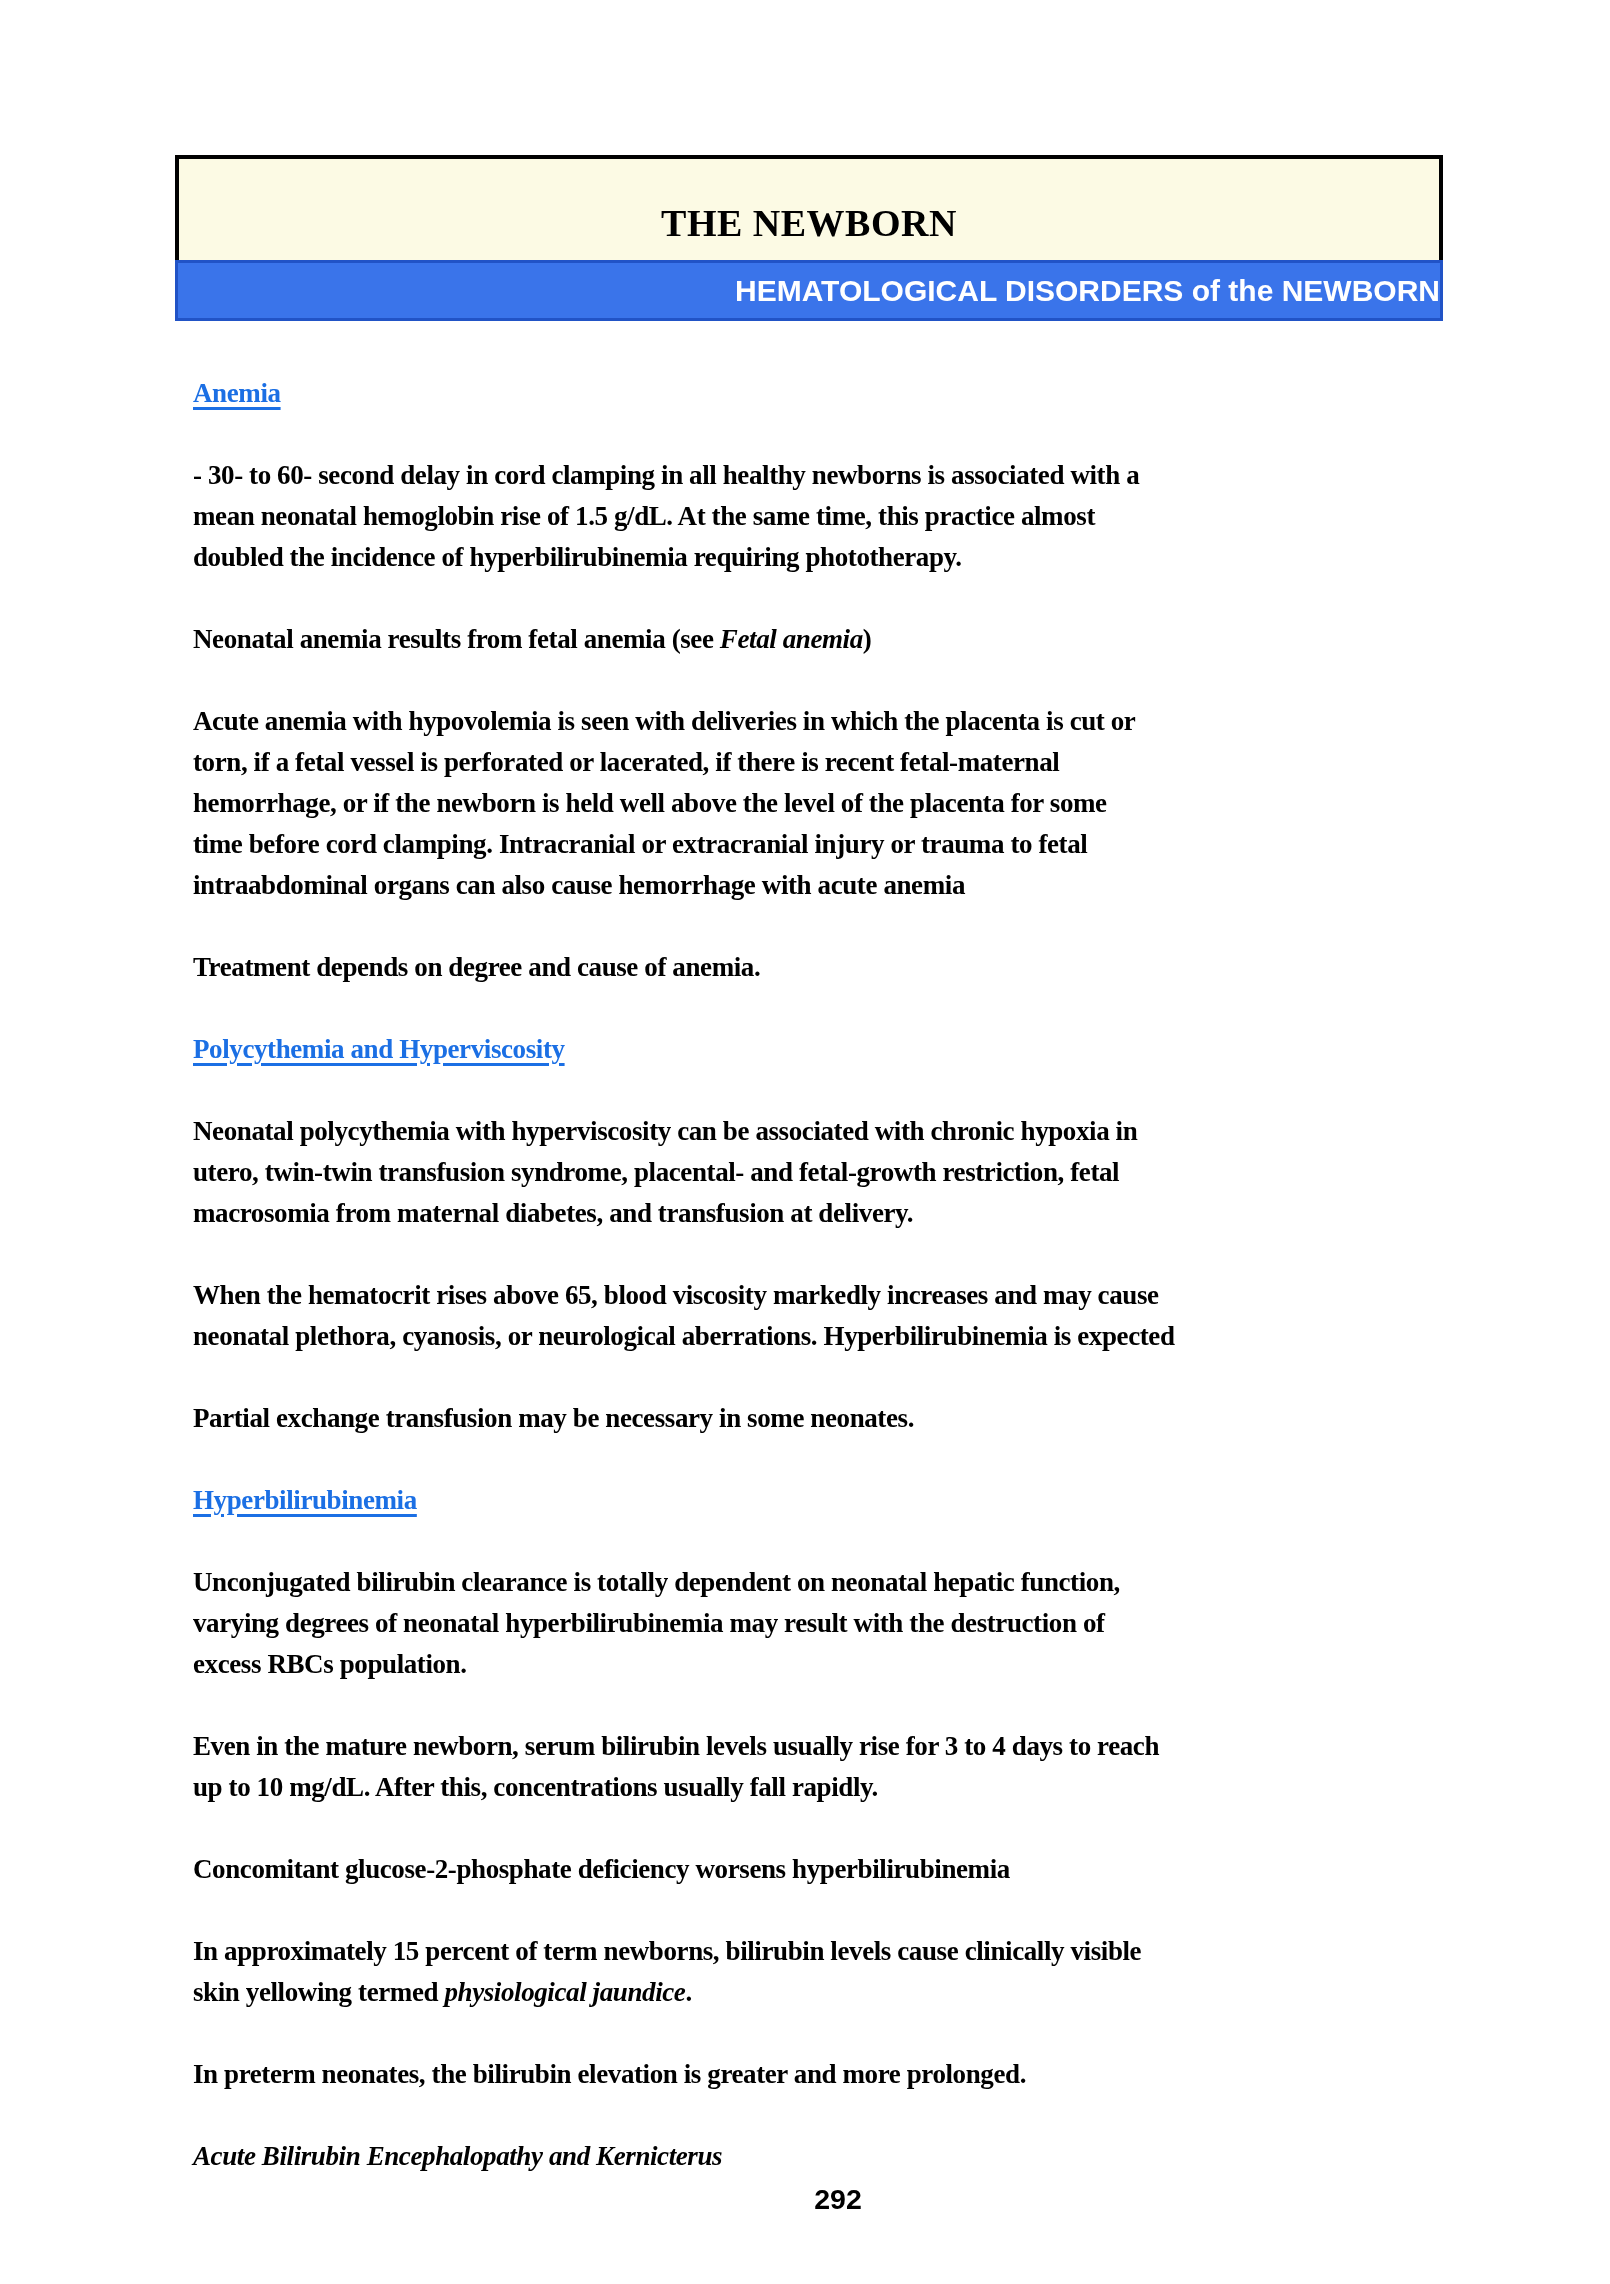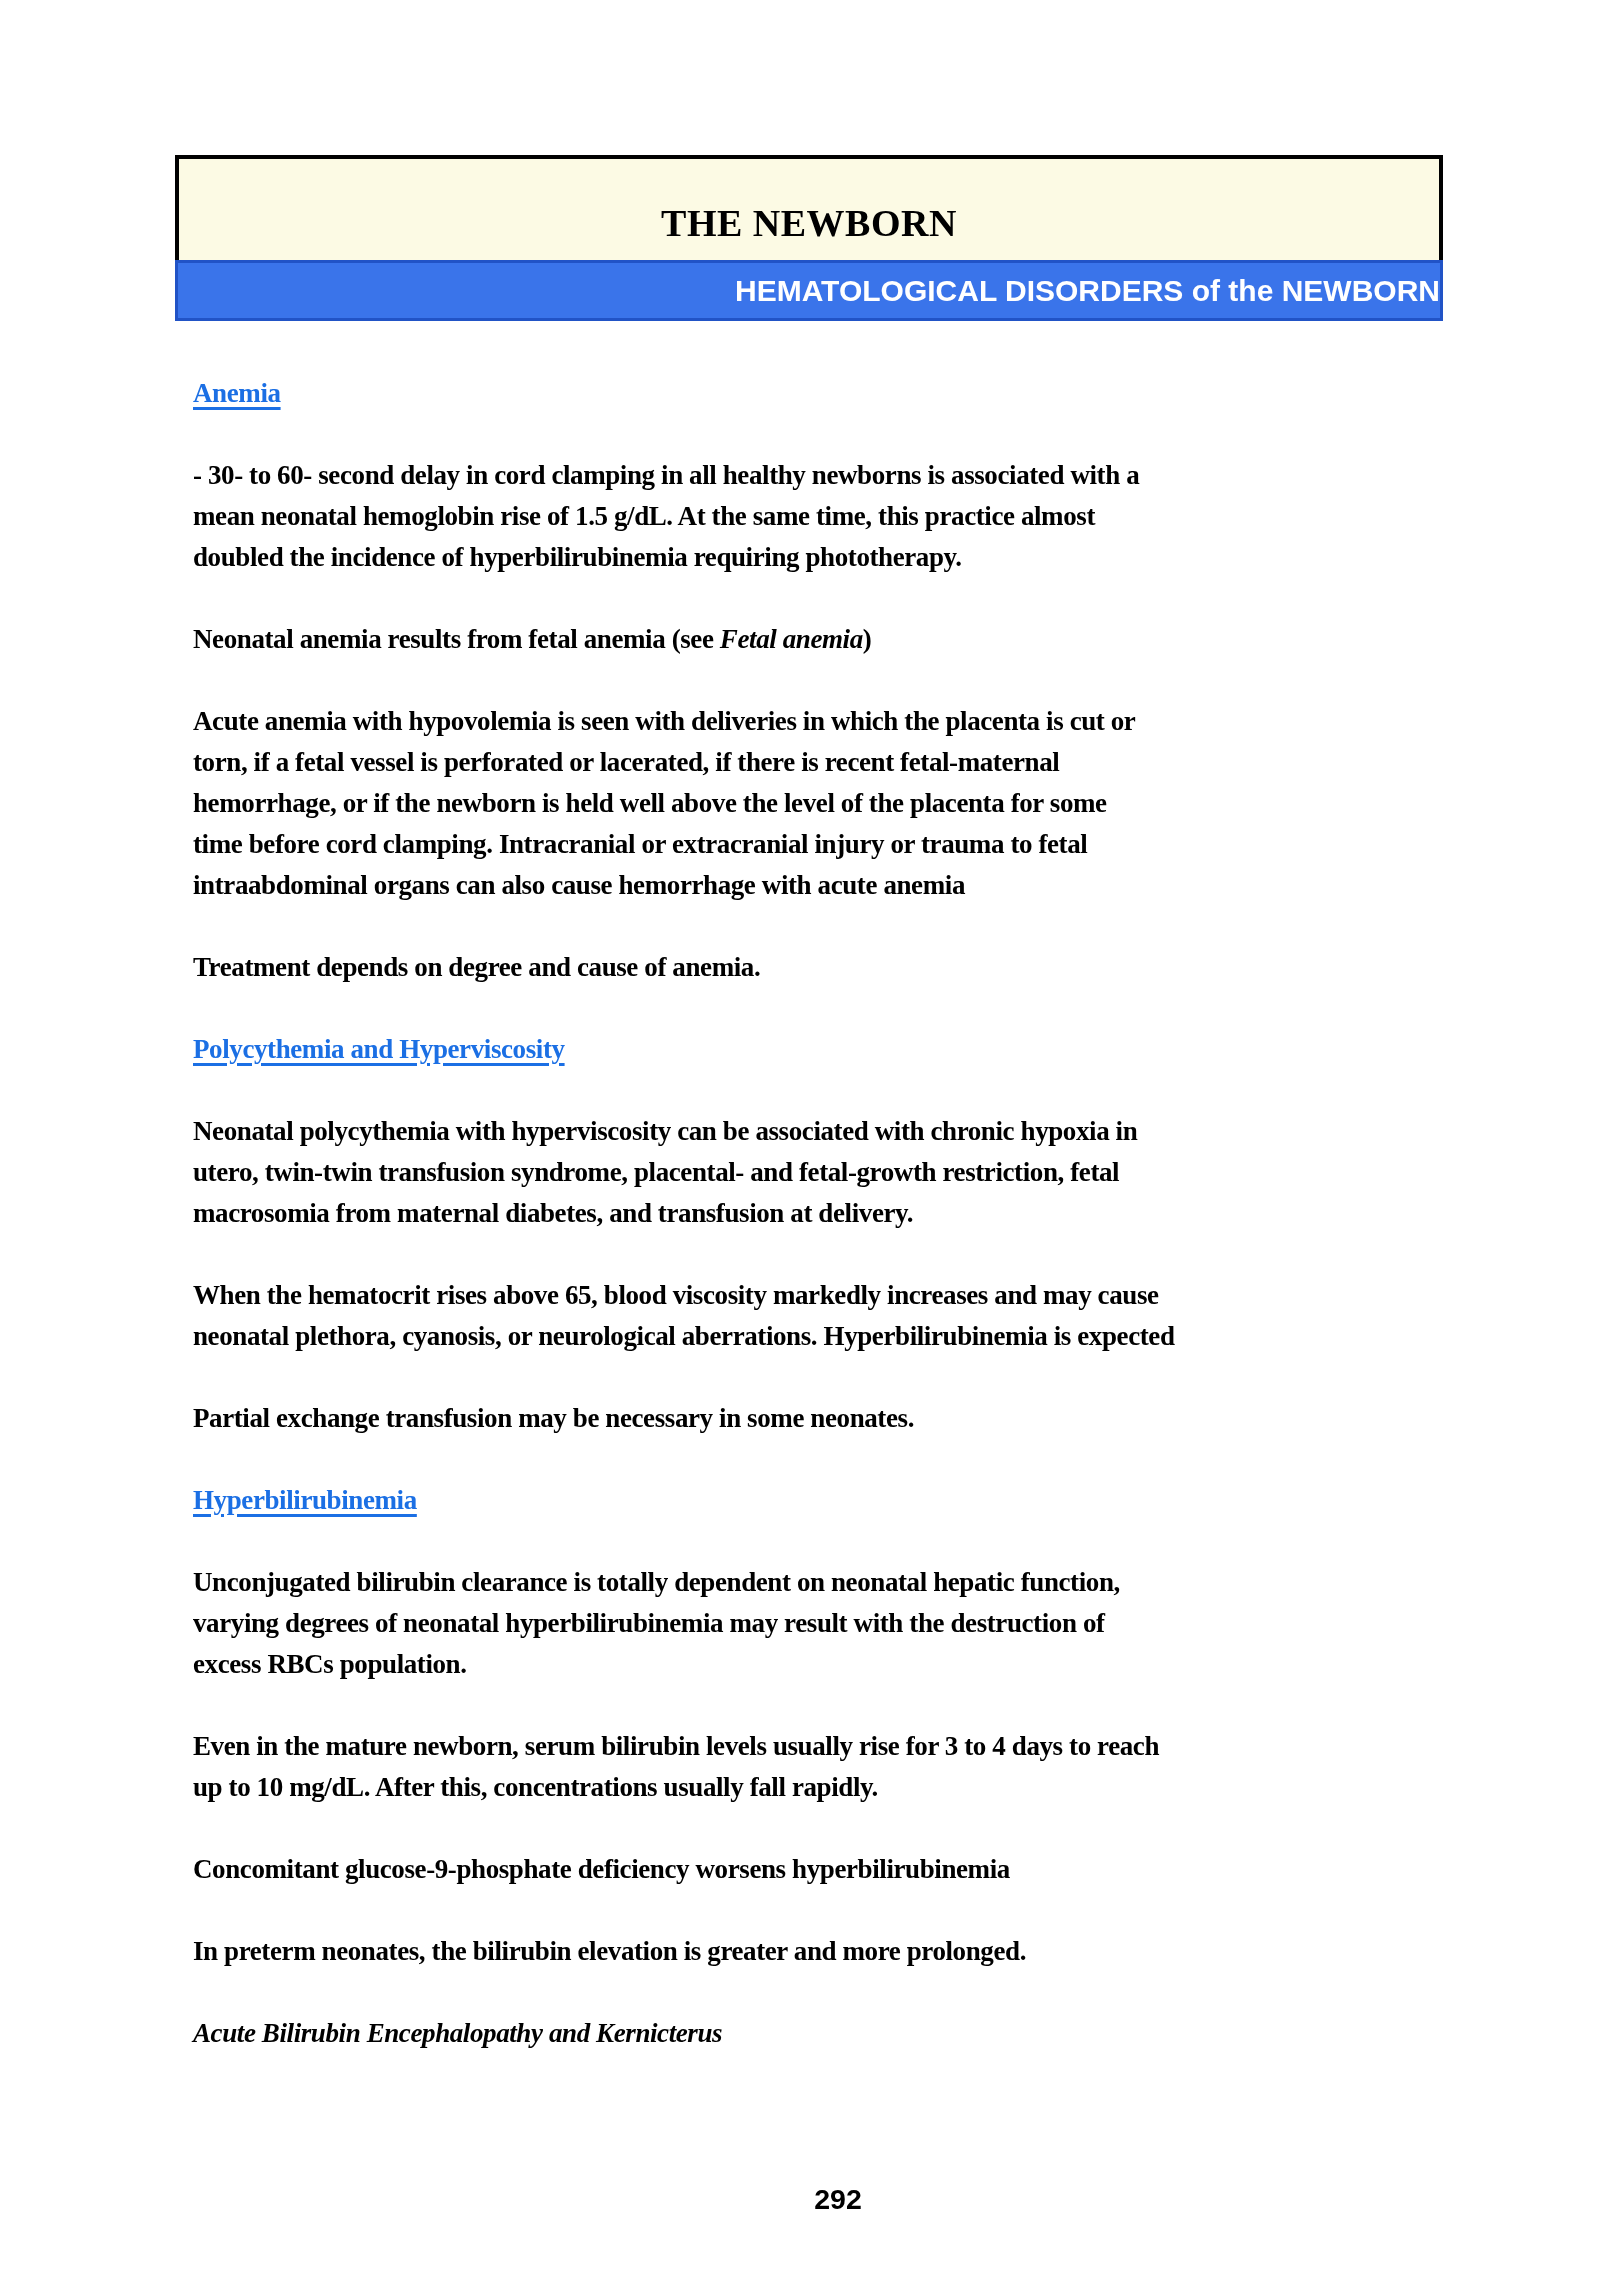--- a/index.html
+++ b/index.html
@@ -81,21 +81,23 @@
 macrosomia from maternal diabetes, and transfusion at delivery.</p>
 <p>When the hematocrit rises above 65, blood viscosity markedly increases and may cause
 neonatal plethora, cyanosis, or neurological aberrations. Hyperbilirubinemia is expected</p>
 <p>Partial exchange transfusion may be necessary in some neonates.</p>
 <h2 class="h-blue">Hyperbilirubinemia</h2>
 <p>Unconjugated bilirubin clearance is totally dependent on neonatal hepatic function,
 varying degrees of neonatal hyperbilirubinemia may result with the destruction of
 excess RBCs population.</p>
 <p>Even in the mature newborn, serum bilirubin levels usually rise for 3 to 4 days to reach
 up to 10 mg/dL. After this, concentrations usually fall rapidly.</p>
-<p>Concomitant glucose-9-phosphate deficiency worsens hyperbilirubinemia</p>
+<p>Concomitant glucose-2-phosphate deficiency worsens hyperbilirubinemia</p>
+<p><span>In approximately 15 percent of term newborns, bilirubin levels cause clinically visible
+skin yellowing termed </span><span class="i">physiological jaundice</span><span>.</span></p>
 <p>In preterm neonates, the bilirubin elevation is greater and more prolonged.</p>
 <h3 class="h-black-i">Acute Bilirubin Encephalopathy and Kernicterus</h3>
 
 
 
 </div>
 
 <div class="page-number">292</div>
 
 

